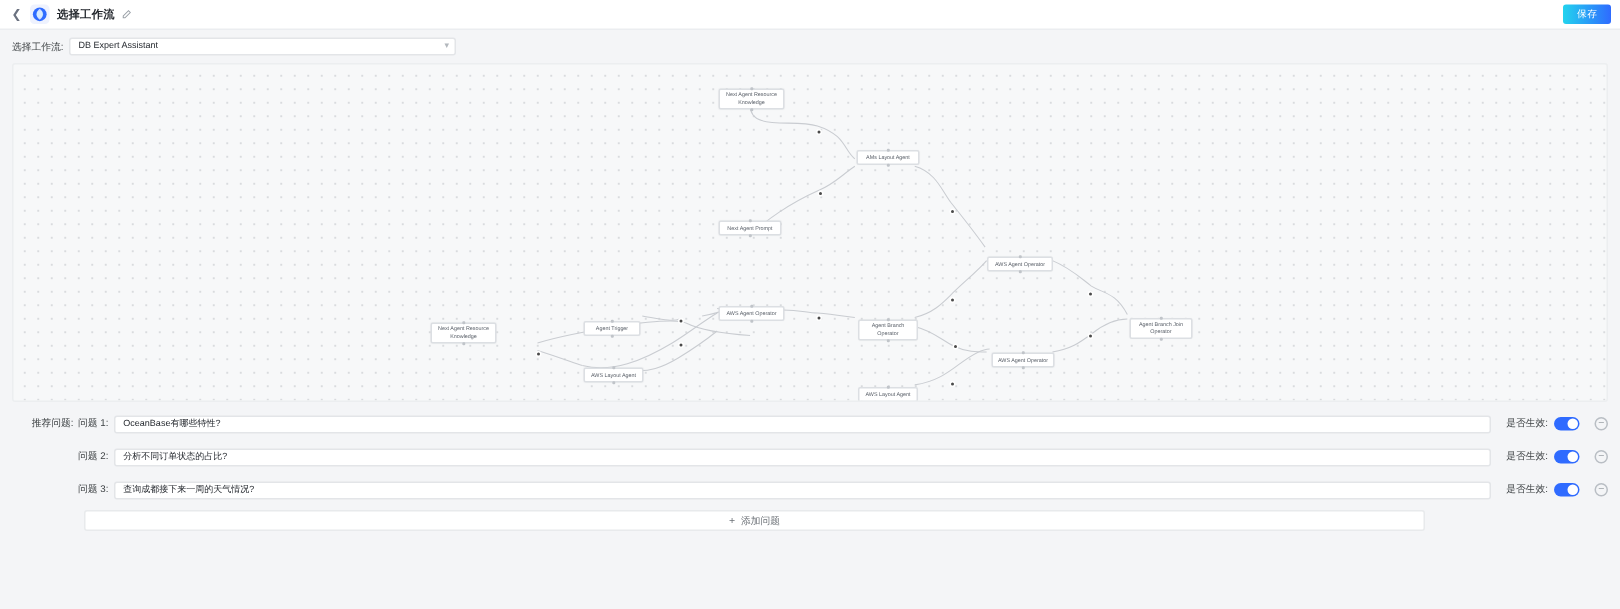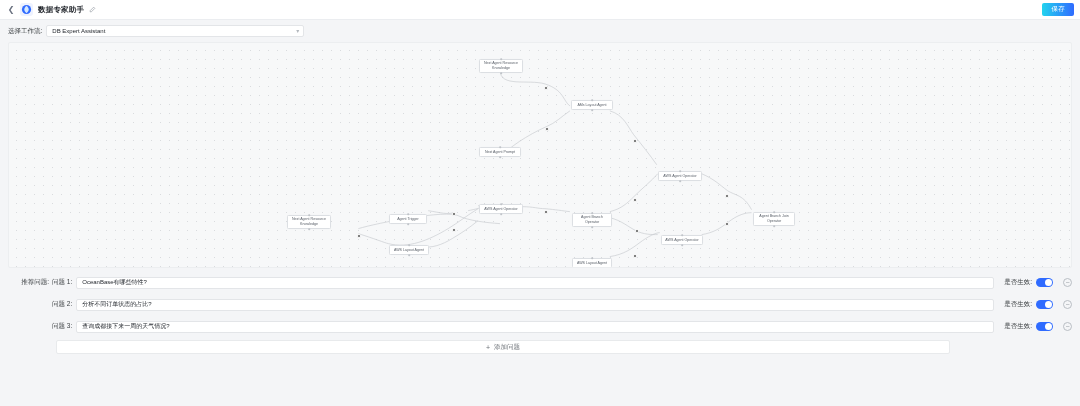--- a/index.html
+++ b/index.html
@@ -164,21 +164,21 @@
 
 <div class="topbar">
   <div class="back-chevron">❮</div>
   <div class="app-logo">
     <svg width="11" height="11" viewBox="0 0 24 24">
       <circle cx="12" cy="12" r="10" fill="#2f6bff"></circle>
       <path d="M7 12a5 5 0 0 1 10 0 5 5 0 0 1-10 0z" fill="#5ea8ff"></path>
       <path d="M12 4c3 2.5 4.5 5 4.5 8S15 17.5 12 20c-3-2.5-4.5-5-4.5-8S9 6.5 12 4z" fill="#ffffff" opacity=".75"></path>
     </svg>
   </div>
-  <div class="app-title">数据专家助手</div>
+  <div class="app-title">选择工作流</div>
   <div class="edit-pencil">
     <svg width="7" height="7" viewBox="0 0 24 24" fill="none" stroke="#9ba1a8" stroke-width="2.4">
       <path d="M4 20h4L20 8l-4-4L4 16v4z"></path>
     </svg>
   </div>
   <button class="save-btn">保存</button>
 </div>
 
 <div class="wf-row">
   <span class="wf-label">选择工作流:</span>

